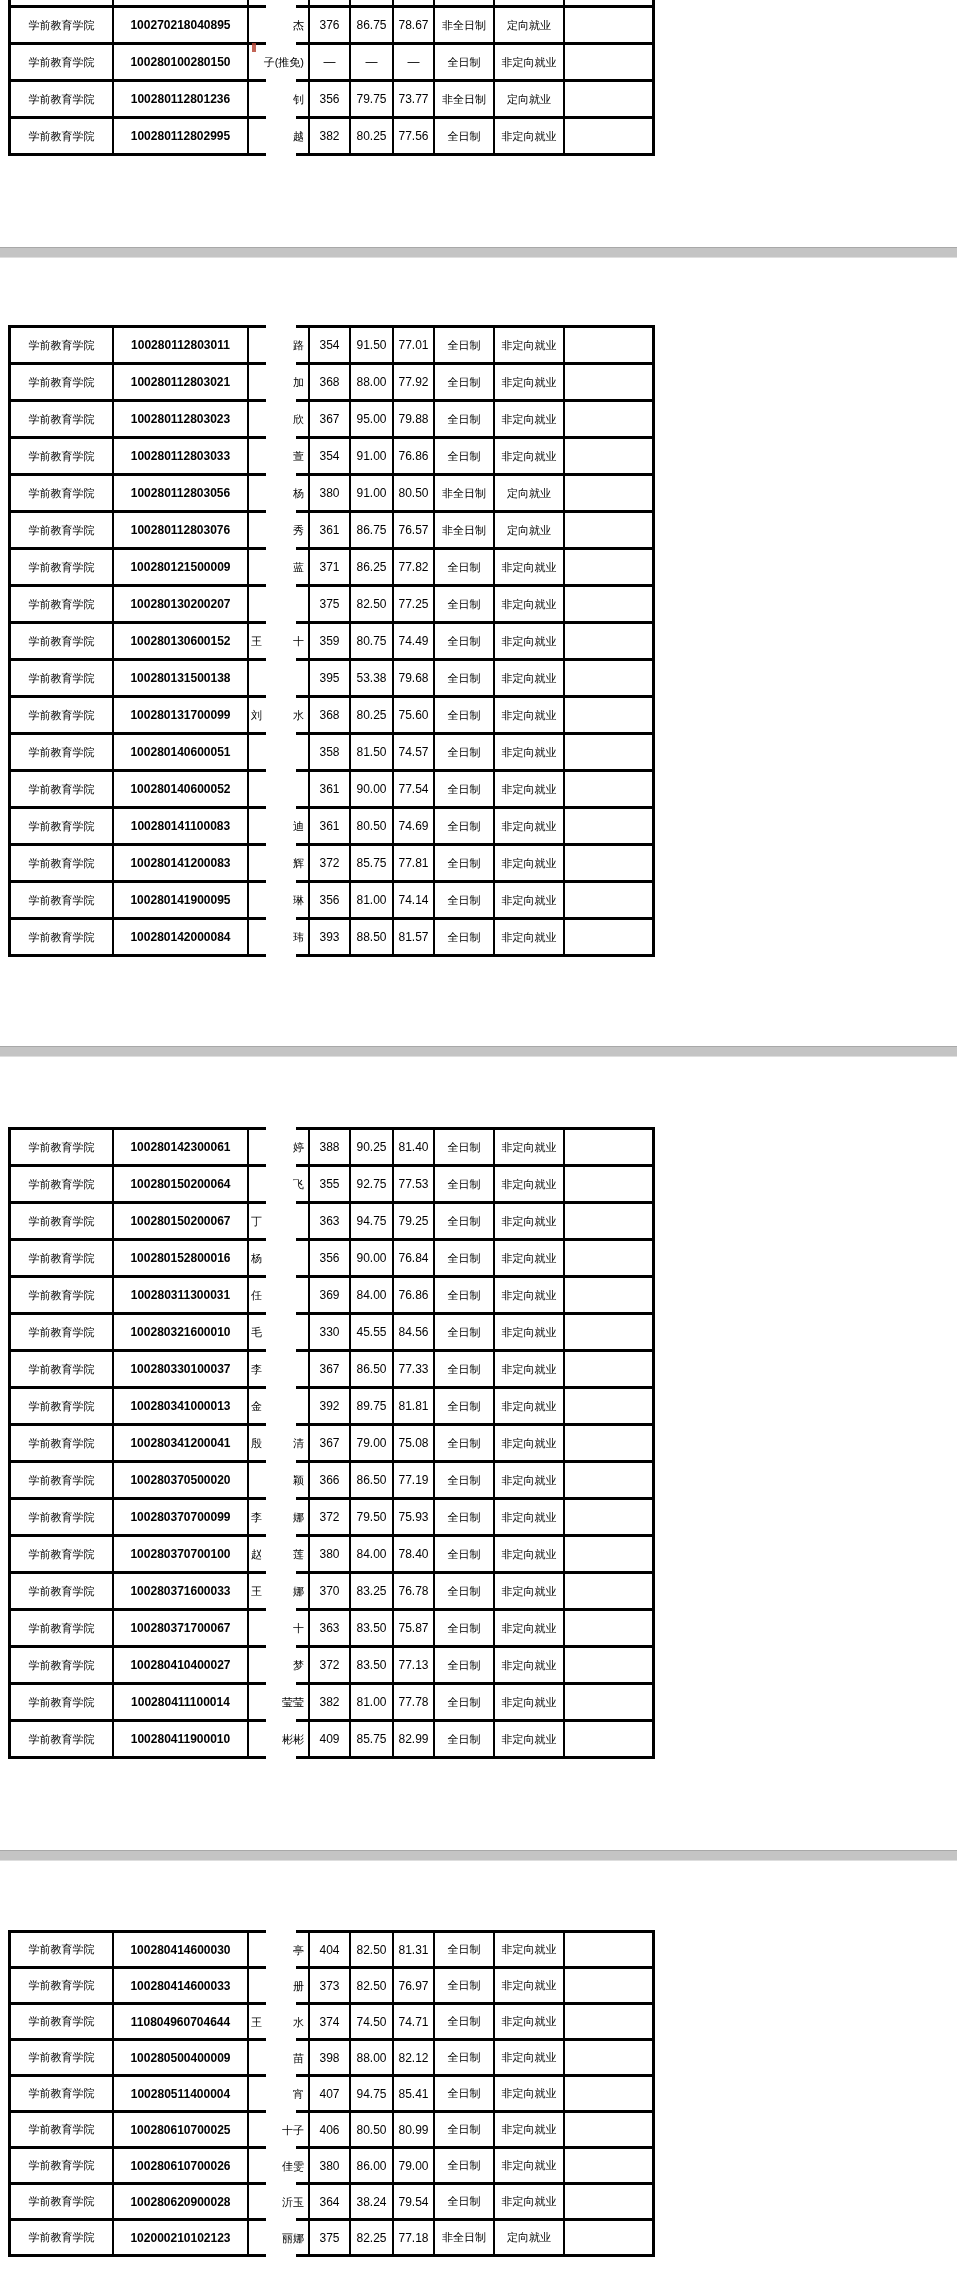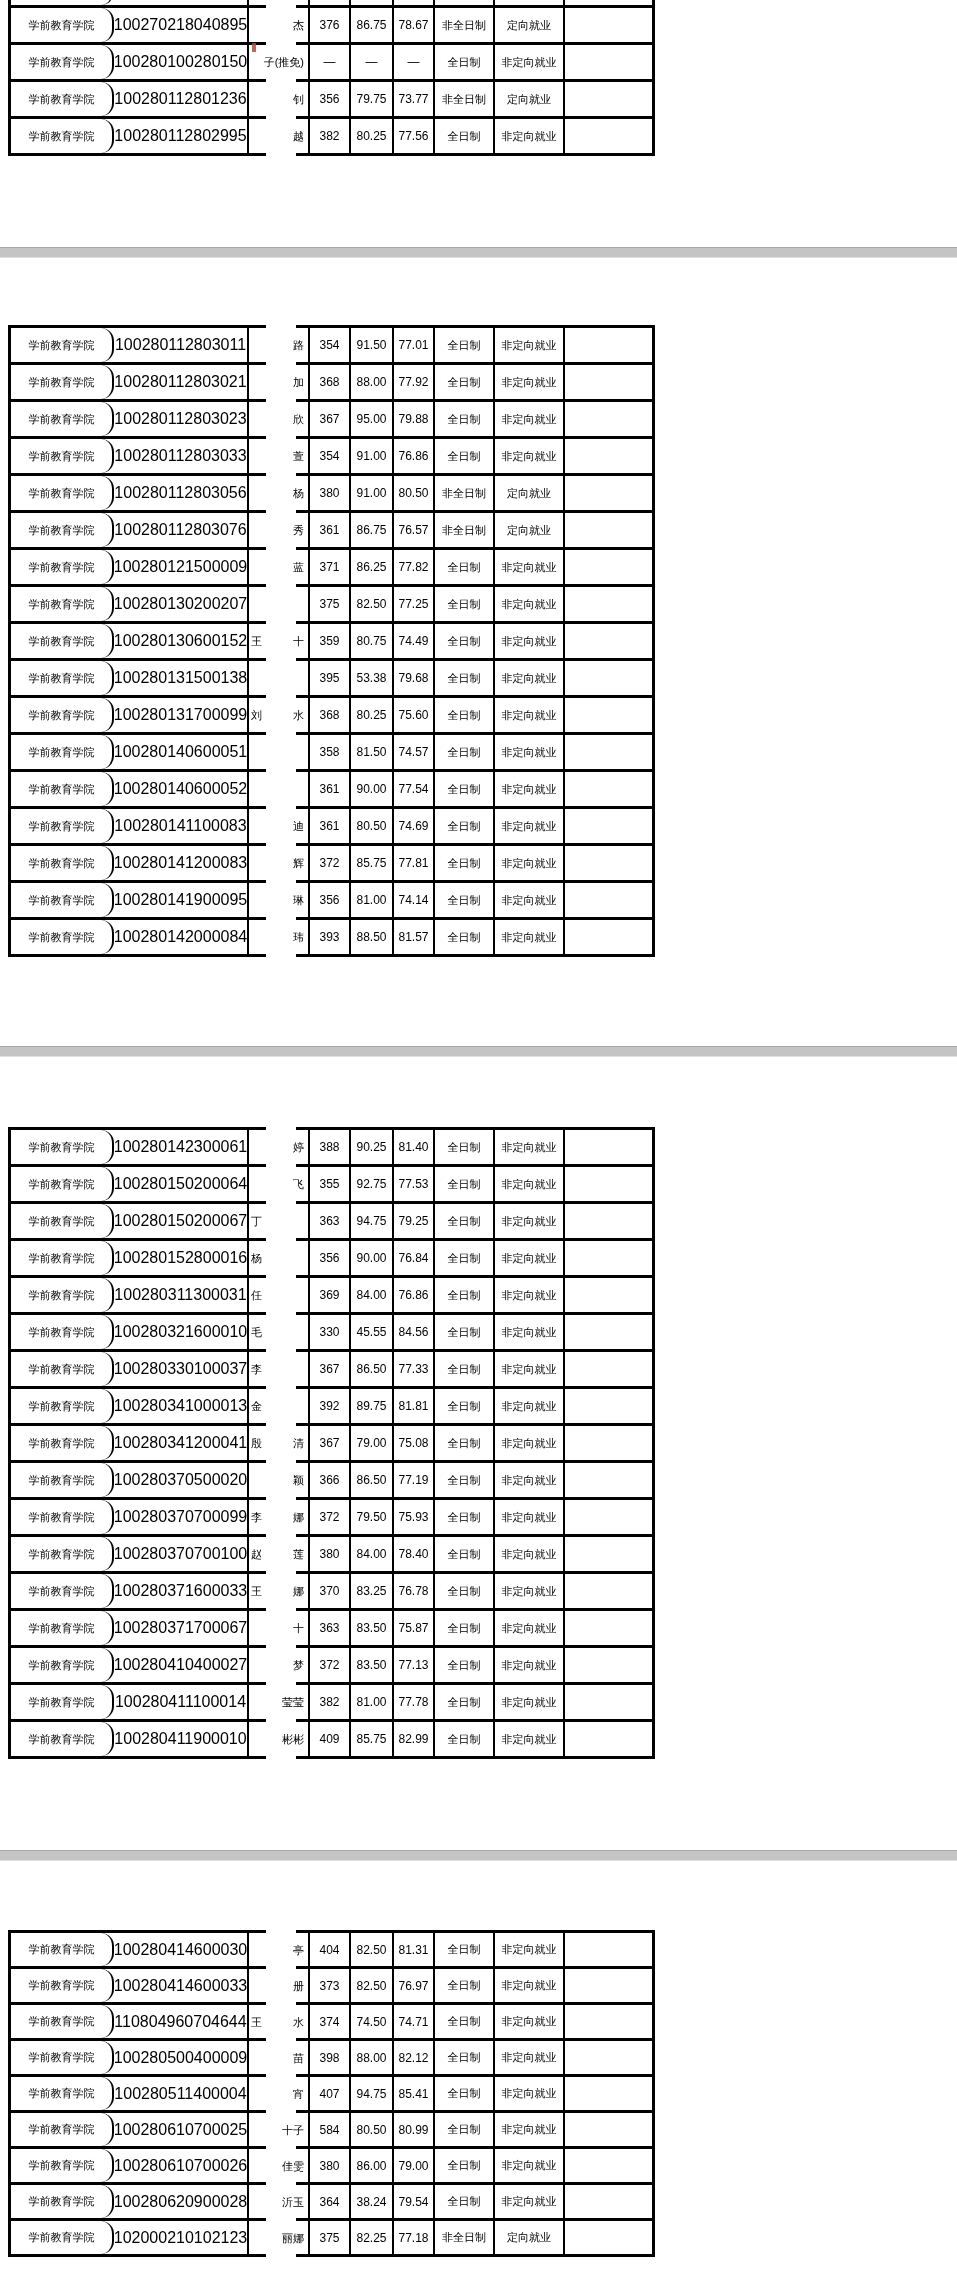--- a/index.html
+++ b/index.html
@@ -31,22 +31,22 @@
     border-right:2px solid #000;
     display:flex;
     align-items:center;
     justify-content:center;
     font-size:12px;
     line-height:1;
     overflow:hidden;
     white-space:nowrap;
   }
   .cell:last-child{border-right:none;}
-  .c-college{font-size:11px;border-radius:13px;}
-  .c-id{font-size:16px;letter-spacing:0px;}
+  .c-college{font-size:11px;}
+  .c-id{font-size:12px;letter-spacing:0px;font-weight:bold;}
   .c-mode,.c-emp{font-size:11px;}
   .c-name .nfrag-l{
     position:absolute;left:2px;top:50%;transform:translateY(-50%);
     z-index:1;font-size:11px;
   }
   .c-name .nfrag-r{
     position:absolute;right:4px;top:50%;transform:translateY(-50%);
     z-index:3;font-size:11px;
   }
   .band{
@@ -712,21 +712,21 @@
       <div class="cell c-emp">非定向就业</div>
       <div class="cell c-remark"></div>
     </div>
     <div class="row">
       <div class="cell c-college">学前教育学院</div>
       <div class="cell c-id">100280610700025</div>
       <div class="cell c-name">
         <span class="nfrag-l"></span>
         <span class="nfrag-r">十子</span>
       </div>
-      <div class="cell c-num">584</div>
+      <div class="cell c-num">406</div>
       <div class="cell c-num">80.50</div>
       <div class="cell c-num">80.99</div>
       <div class="cell c-mode">全日制</div>
       <div class="cell c-emp">非定向就业</div>
       <div class="cell c-remark"></div>
     </div>
     <div class="row">
       <div class="cell c-college">学前教育学院</div>
       <div class="cell c-id">100280610700026</div>
       <div class="cell c-name">

